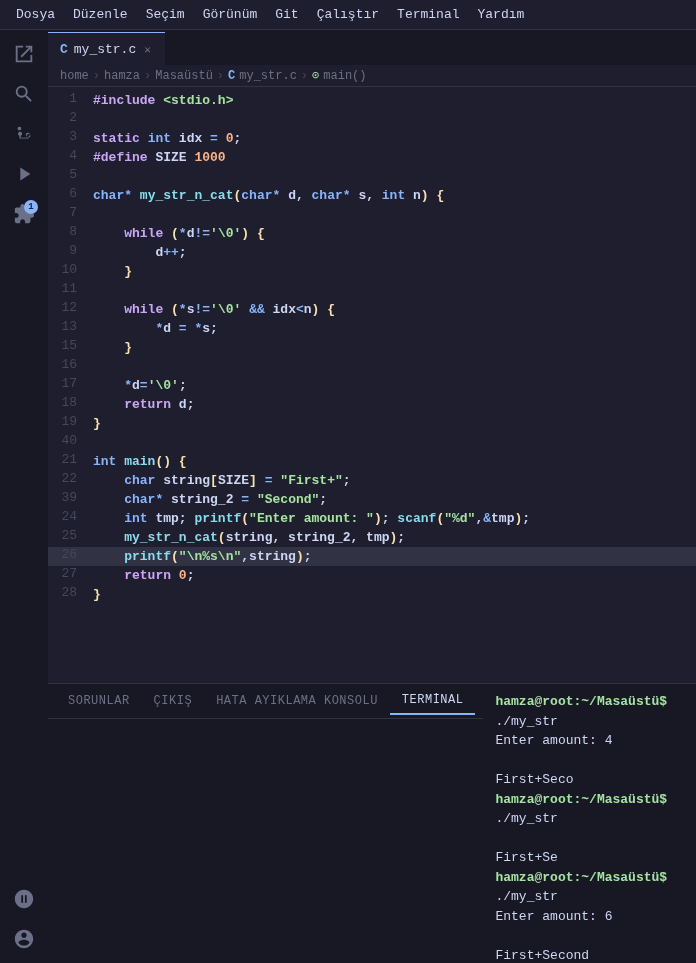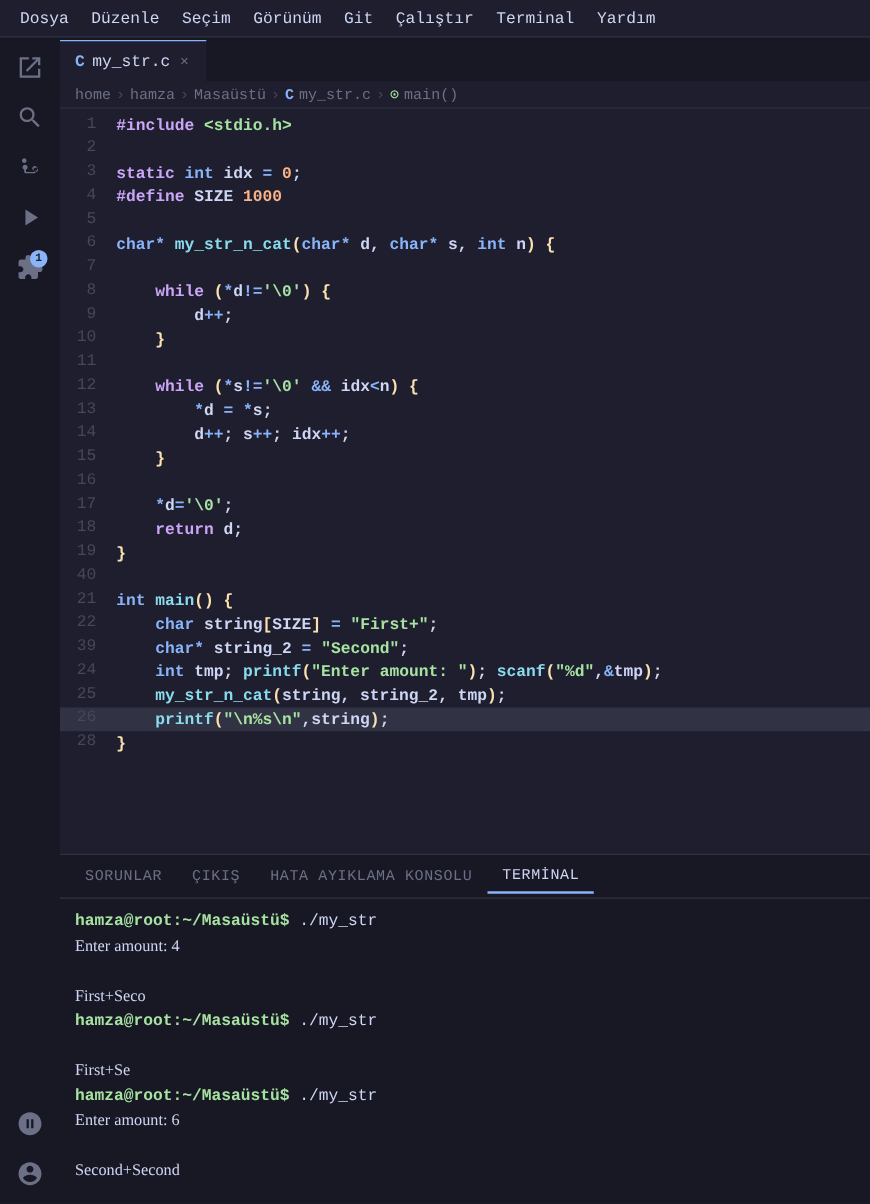--- a/index.html
+++ b/index.html
@@ -186,21 +186,21 @@
     .ident { color: #cdd6f4; }
     .op { color: #89b4fa; }
     .bracket { color: #f9e2af; }
     .inc-path { color: #a6e3a1; }
     .punct { color: #cdd6f4; }
 
     
     .terminal-section {
       height: 280px;
       display: flex;
-      flex-direction: column;
+      flex-direction: row;
       background: #181825;
       border-top: 1px solid #313244;
       flex-shrink: 0;
     }
     .terminal-tabs {
       display: flex;
       align-items: center;
       height: 35px;
       background: #181825;
       border-bottom: 1px solid #313244;
@@ -222,21 +222,21 @@
     }
     .terminal-content {
       flex: 1;
       overflow-y: auto;
       padding: 8px 12px;
       font-size: 13px;
       line-height: 1.5;
     }
     .terminal-prompt { color: #89b4fa; font-weight: bold; }
     .terminal-cmd { color: #cdd6f4; }
-    .terminal-output { color: #cdd6f4; font-family: Liberation Serif, serif; }
+    .terminal-output { color: #cdd6f4; }
     @keyframes blink {
       50% { opacity: 0; }
     }
     .term-line { margin: 0; }
     .dot-green { color: #a6e3a1; text-align: right; }
   </style>
 </head>
 <body>
 
 <div class="menubar">
@@ -376,24 +376,20 @@
       <div class="code-line">
         <span class="line-num">12</span>
         <span class="line-content">    <span class="kw">while</span> <span class="bracket">(</span><span class="op">*</span><span class="ident">s</span><span class="op">!=</span><span class="str">'\0'</span> <span class="op">&amp;&amp;</span> <span class="ident">idx</span><span class="op">&lt;</span><span class="ident">n</span><span class="bracket">)</span> <span class="bracket">{</span></span>
       </div>
 
       <div class="code-line">
         <span class="line-num">13</span>
         <span class="line-content">        <span class="op">*</span><span class="ident">d</span> <span class="op">=</span> <span class="op">*</span><span class="ident">s</span><span class="punct">;</span></span>
       </div>
 
-      <div class="code-line">
-        <span class="line-num">14</span>
-        <span class="line-content">        <span class="ident">d</span><span class="op">++</span><span class="punct">;</span> <span class="ident">s</span><span class="op">++</span><span class="punct">;</span> <span class="ident">idx</span><span class="op">++</span><span class="punct">;</span></span>
-      </div>
 
       <div class="code-line">
         <span class="line-num">15</span>
         <span class="line-content">    <span class="bracket">}</span></span>
       </div>
 
       <div class="code-line">
         <span class="line-num">16</span>
         <span class="line-content"> </span>
       </div>
@@ -441,20 +437,24 @@
       <div class="code-line">
         <span class="line-num">25</span>
         <span class="line-content">    <span class="fn">my_str_n_cat</span><span class="bracket">(</span><span class="ident">string</span>, <span class="ident">string_2</span>, <span class="ident">tmp</span><span class="bracket">)</span><span class="punct">;</span></span>
       </div>
 
       <div class="code-line highlighted">
         <span class="line-num">26</span>
         <span class="line-content">    <span class="fn">printf</span><span class="bracket">(</span><span class="str">"\n%s\n"</span>,<span class="ident">string</span><span class="bracket">)</span><span class="punct">;</span></span>
       </div>
 
+      <div class="code-line">
+        <span class="line-num">27</span>
+        <span class="line-content">    <span class="kw">return</span> <span class="num">0</span><span class="punct">;</span></span>
+      </div>
 
       <div class="code-line">
         <span class="line-num">28</span>
         <span class="line-content"><span class="bracket">}</span></span>
       </div>
     </div>
 
     <div class="terminal-section">
       <div class="terminal-tabs">
         <div class="terminal-tab">SORUNLAR</div>
@@ -484,21 +484,21 @@
         </p>
 
         <p class="term-line">
           <span class="terminal-prompt dot-green">hamza@root:~/Masaüstü$</span><span class="terminal-cmd"> ./my_str</span>
         </p>
         <p class="term-line">
           <span class="terminal-output">Enter amount: 6</span>
         </p>
         <p class="term-line">&nbsp;</p>
         <p class="term-line">
-          <span class="terminal-output">Second+Second</span>
+          <span class="terminal-output">First+Second</span>
         </p>
 
         <p class="term-line">
           
         </p>
       </div>
     </div>
 
   </div>
 </div>

